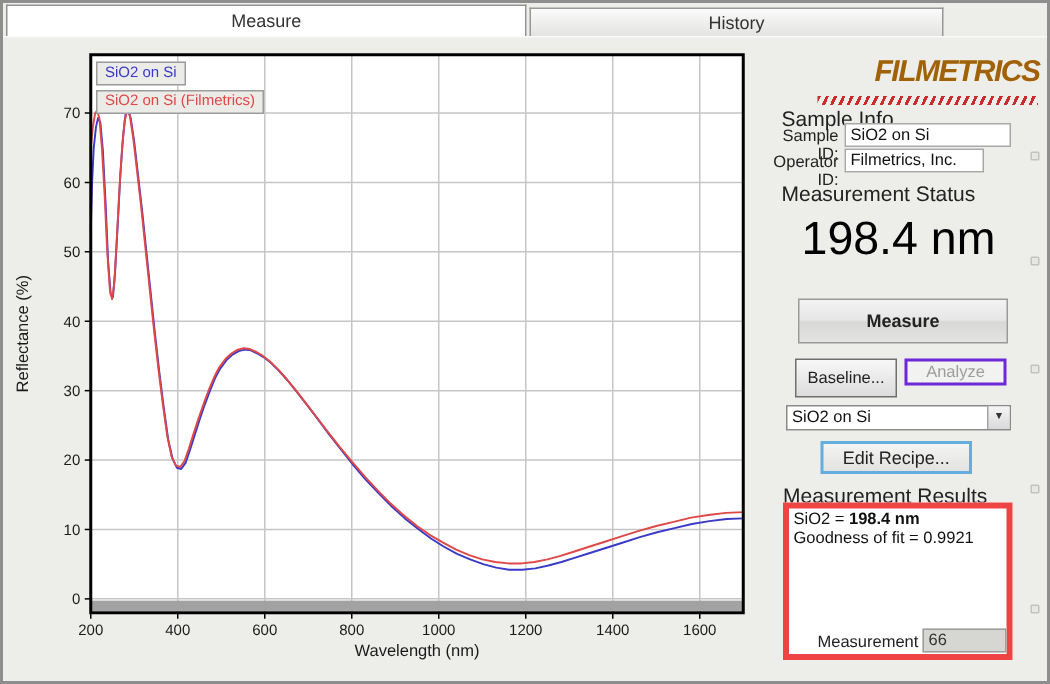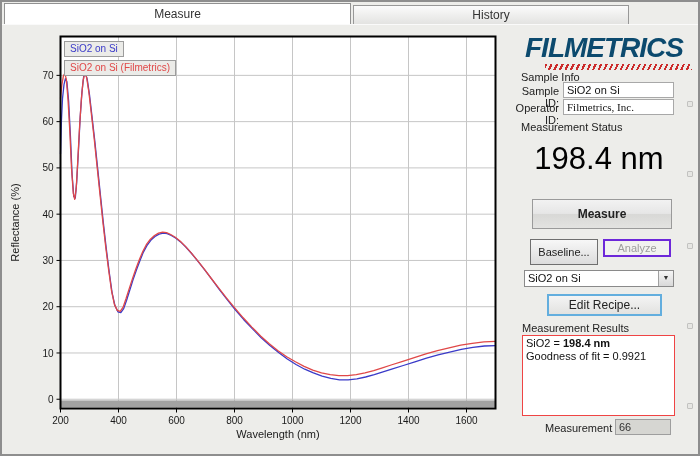--- a/index.html
+++ b/index.html
@@ -26,28 +26,28 @@
   .chart-area svg text.axis { font-size:11px; fill:#1a1a1a; }
   .legend { position:absolute; left:62px; top:16px; z-index:5; }
   .legend-item {
     display:table; margin-bottom:3px; padding:1px 5px 2px 5px;
     background:#ebebe8; border:1px solid #9c9c9c; font-size:10px; white-space:nowrap;
   }
   
   .panel { position:absolute; left:505px; top:0; width:191px; height:430px; }
   .logo {
     position:absolute; left:8px; top:9px; width:178px; height:28px;
-    font-size:28px; line-height:28px; font-weight:800; font-style:italic;
-    letter-spacing:-1px; color:#0c4a6e; text-align:center;
+    font-size:20px; line-height:28px; font-weight:800; font-style:italic;
+    letter-spacing:-1px; color:#a16207; text-align:right;
   }
   .logo-hatch {
     position:absolute; left:38px; top:39px; width:147px; height:6px;
     background:repeating-linear-gradient(115deg,#cc2b2b 0 2px,rgba(0,0,0,0) 2px 5px);
   }
-  .grouplabel { position:absolute; font-size:11px; color:#222; }
+  .grouplabel { position:absolute; font-size:14px; color:#222; }
   .fieldlabel { position:absolute; font-size:11px; color:#222; text-align:right; width:50px; }
   .textbox {
     position:absolute; height:16px; font-size:11px; color:#111; padding:0 3px;
     background:#fff; border:1px solid #a8a8a8; font-family:"Liberation Sans", sans-serif;
   }
   .bigvalue { position:absolute; left:0; top:116px; width:184px; text-align:center;
     font-size:31px; color:#000; }
   .btn {
     position:absolute; font-family:"Liberation Sans", sans-serif; font-size:11px; color:#222;
     background:linear-gradient(#f7f7f7,#dcdcdc); border:1px solid #9a9a9a; cursor:pointer;
@@ -56,25 +56,25 @@
     background:linear-gradient(#f2f2f2 0%,#e6e6e6 48%,#d8d8d6 52%,#e3e3e1 100%); }
   .btn-baseline { left:23px; top:214px; width:68px; height:26px; border:1px solid #6f6f6f; }
   .btn-analyze { left:96px; top:214px; width:68px; height:18px; color:#9d9d9d; border:2px solid #6d28d9;
     background:#f2f2f0; }
   .combo { position:absolute; left:17px; top:245px; width:150px; height:17px;
     background:#fff; border:1px solid #8a8a8a; }
   .combo-text { position:absolute; left:3px; top:1px; font-size:11px; color:#111; }
   .combo-btn { position:absolute; right:0; top:0; width:15px; height:15px;
     background:linear-gradient(#f5f5f5,#d9d9d9); border-left:1px solid #a0a0a0;
     text-align:center; line-height:14px; font-size:7px; color:#333; cursor:pointer; }
-  .btn-edit { left:40px; top:269px; width:115px; height:22px; font-size:12px;
+  .btn-edit { left:40px; top:269px; width:101px; height:22px; font-size:12px;
     border:2px solid #63aede; background:linear-gradient(#f4f4f4,#e2e2e0); }
   .results-box {
-    position:absolute; left:15px; top:310px; width:153px; height:81px;
-    background:#fff; border:1px solid #ef4444; font-size:11px; color:#111;
+    position:absolute; left:15px; top:310px; width:153px; height:105px;
+    background:#fff; border:4px solid #ef4444; font-size:11px; color:#111;
     padding:1px 3px; line-height:13px;
   }
   .meas-num-label { position:absolute; left:38px; top:397px; font-size:11px; color:#222; }
   .meas-num-box { left:108px; top:394px; width:56px; background:#d6d6d2; border:1px solid #9e9e9e;
     color:#333; line-height:14px; }
   .grip { position:absolute; left:180px; width:6px; height:6px;
     background:#e6e6e3; border:1px solid #c2c2c0; border-radius:1px; }
 </style>
 </head>
 <body>
@@ -155,21 +155,21 @@
 
       <div class="logo">FILMETRICS</div>
       <div class="logo-hatch"></div>
 
       <div class="grouplabel" style="left:14px; top:46px;">Sample Info</div>
 
       <div class="fieldlabel" style="left:2px; top:60px;">Sample ID:</div>
       <input class="textbox" style="left: 56px; top: 57px; width: 111px;" value="SiO2 on Si">
 
       <div class="fieldlabel" style="left:2px; top:77px;">Operator ID:</div>
-      <input class="textbox" style="left: 56px; top: 74px; width: 111px; font-family: Liberation Serif, serif;" value="Filmetrics, Inc.">
+      <input class="textbox" style="left: 56px; top: 74px; width: 93px;" value="Filmetrics, Inc.">
 
       <div class="grouplabel" style="left:14px; top:96px;">Measurement Status</div>
       <div class="bigvalue">198.4 nm</div>
 
       <button class="btn btn-measure">Measure</button>
       <button class="btn btn-baseline">Baseline...</button>
       <button class="btn btn-analyze" disabled="">Analyze</button>
 
       <div class="combo">
         <span class="combo-text">SiO2 on Si</span>

